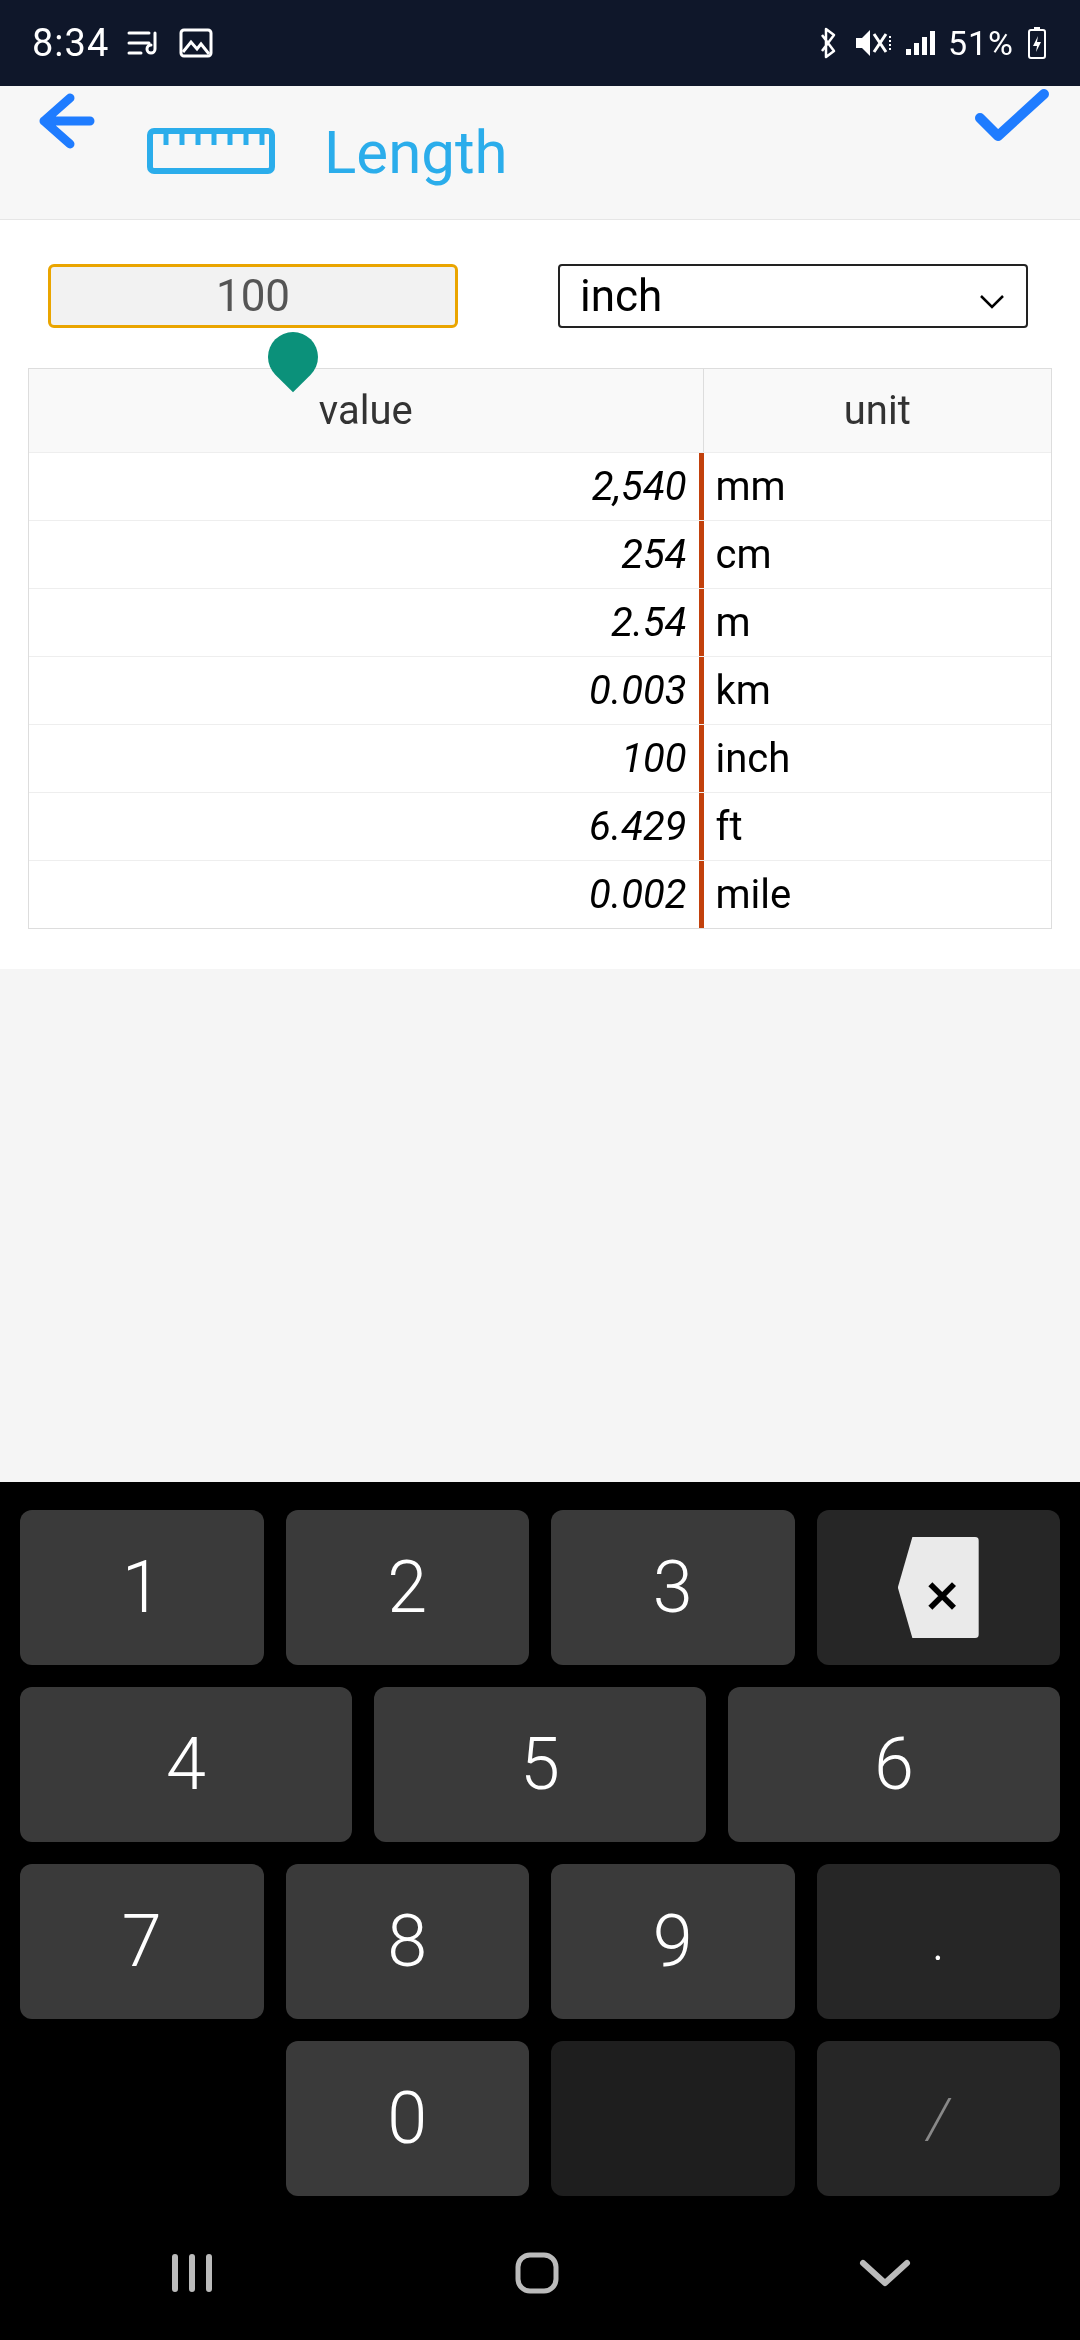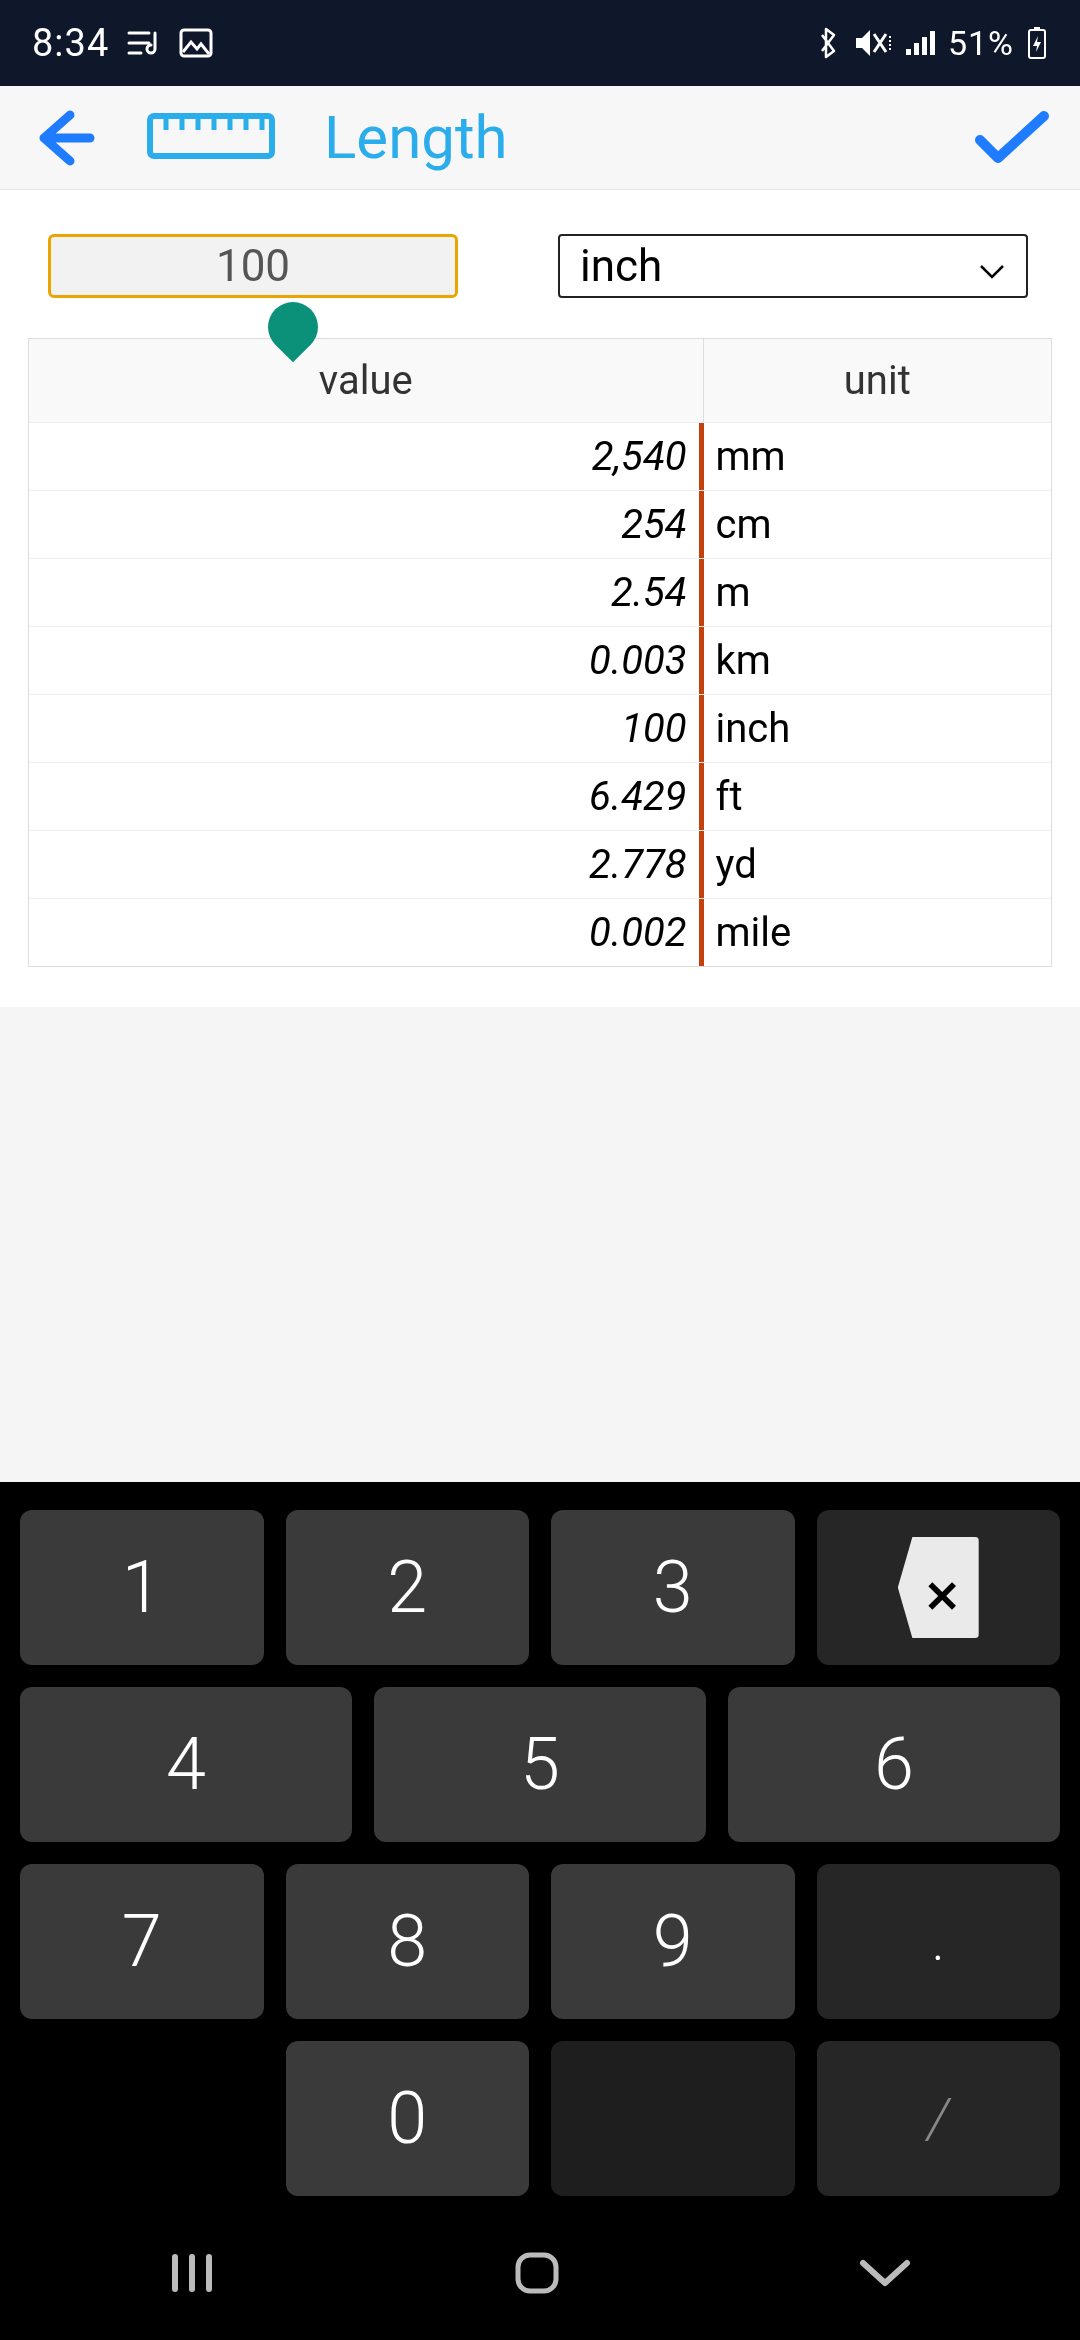--- a/index.html
+++ b/index.html
@@ -10,22 +10,22 @@
     height: 86px; background: #0f172a; color: #fff;
     display: flex; align-items: center; padding: 0 32px;
     font-size: 38px; letter-spacing: 1px;
   }
   .status-left { display: flex; align-items: center; gap: 18px; }
   .status-right { margin-left: auto; display: flex; align-items: center; gap: 12px; font-size: 34px; }
   .sicon { display: inline-flex; align-items: center; }
 
   
   .app-header {
-    height: 104px; background: #f7f7f7; border-bottom: 1px solid #e6e6e6;
-    display: flex; align-items: center; padding: 0 28px; gap: 48px;
+    height: 134px; background: #f7f7f7; border-bottom: 1px solid #e6e6e6;
+    display: flex; padding: 0 28px; gap: 48px;
   }
   .btn-back svg, .btn-confirm svg { display:block; }
   .title-area { display:flex; align-items:center; gap: 48px; }
   .title-text { color:#2badeb; font-size:60px; font-weight:400;}
   .btn-confirm { margin-left:auto; }
 
   
   .input-row {
     display:flex; align-items:flex-start; gap: 100px;
     padding: 44px 48px 40px 48px;
@@ -211,24 +211,20 @@
       </div>
       <div class="tr">
         <div class="td-val">100</div>
         <div class="td-unit">inch</div>
       </div>
       <div class="tr">
         <div class="td-val">6.429</div>
         <div class="td-unit">ft</div>
       </div>
       <div class="tr">
-        <div class="td-val">2.778</div>
-        <div class="td-unit">yd</div>
-      </div>
-      <div class="tr">
         <div class="td-val">0.002</div>
         <div class="td-unit">mile</div>
       </div>
     </div>
 </div>
 
 <div class="kbd-gap"></div>
 
 <div class="keyboard">
   <div class="krow">

